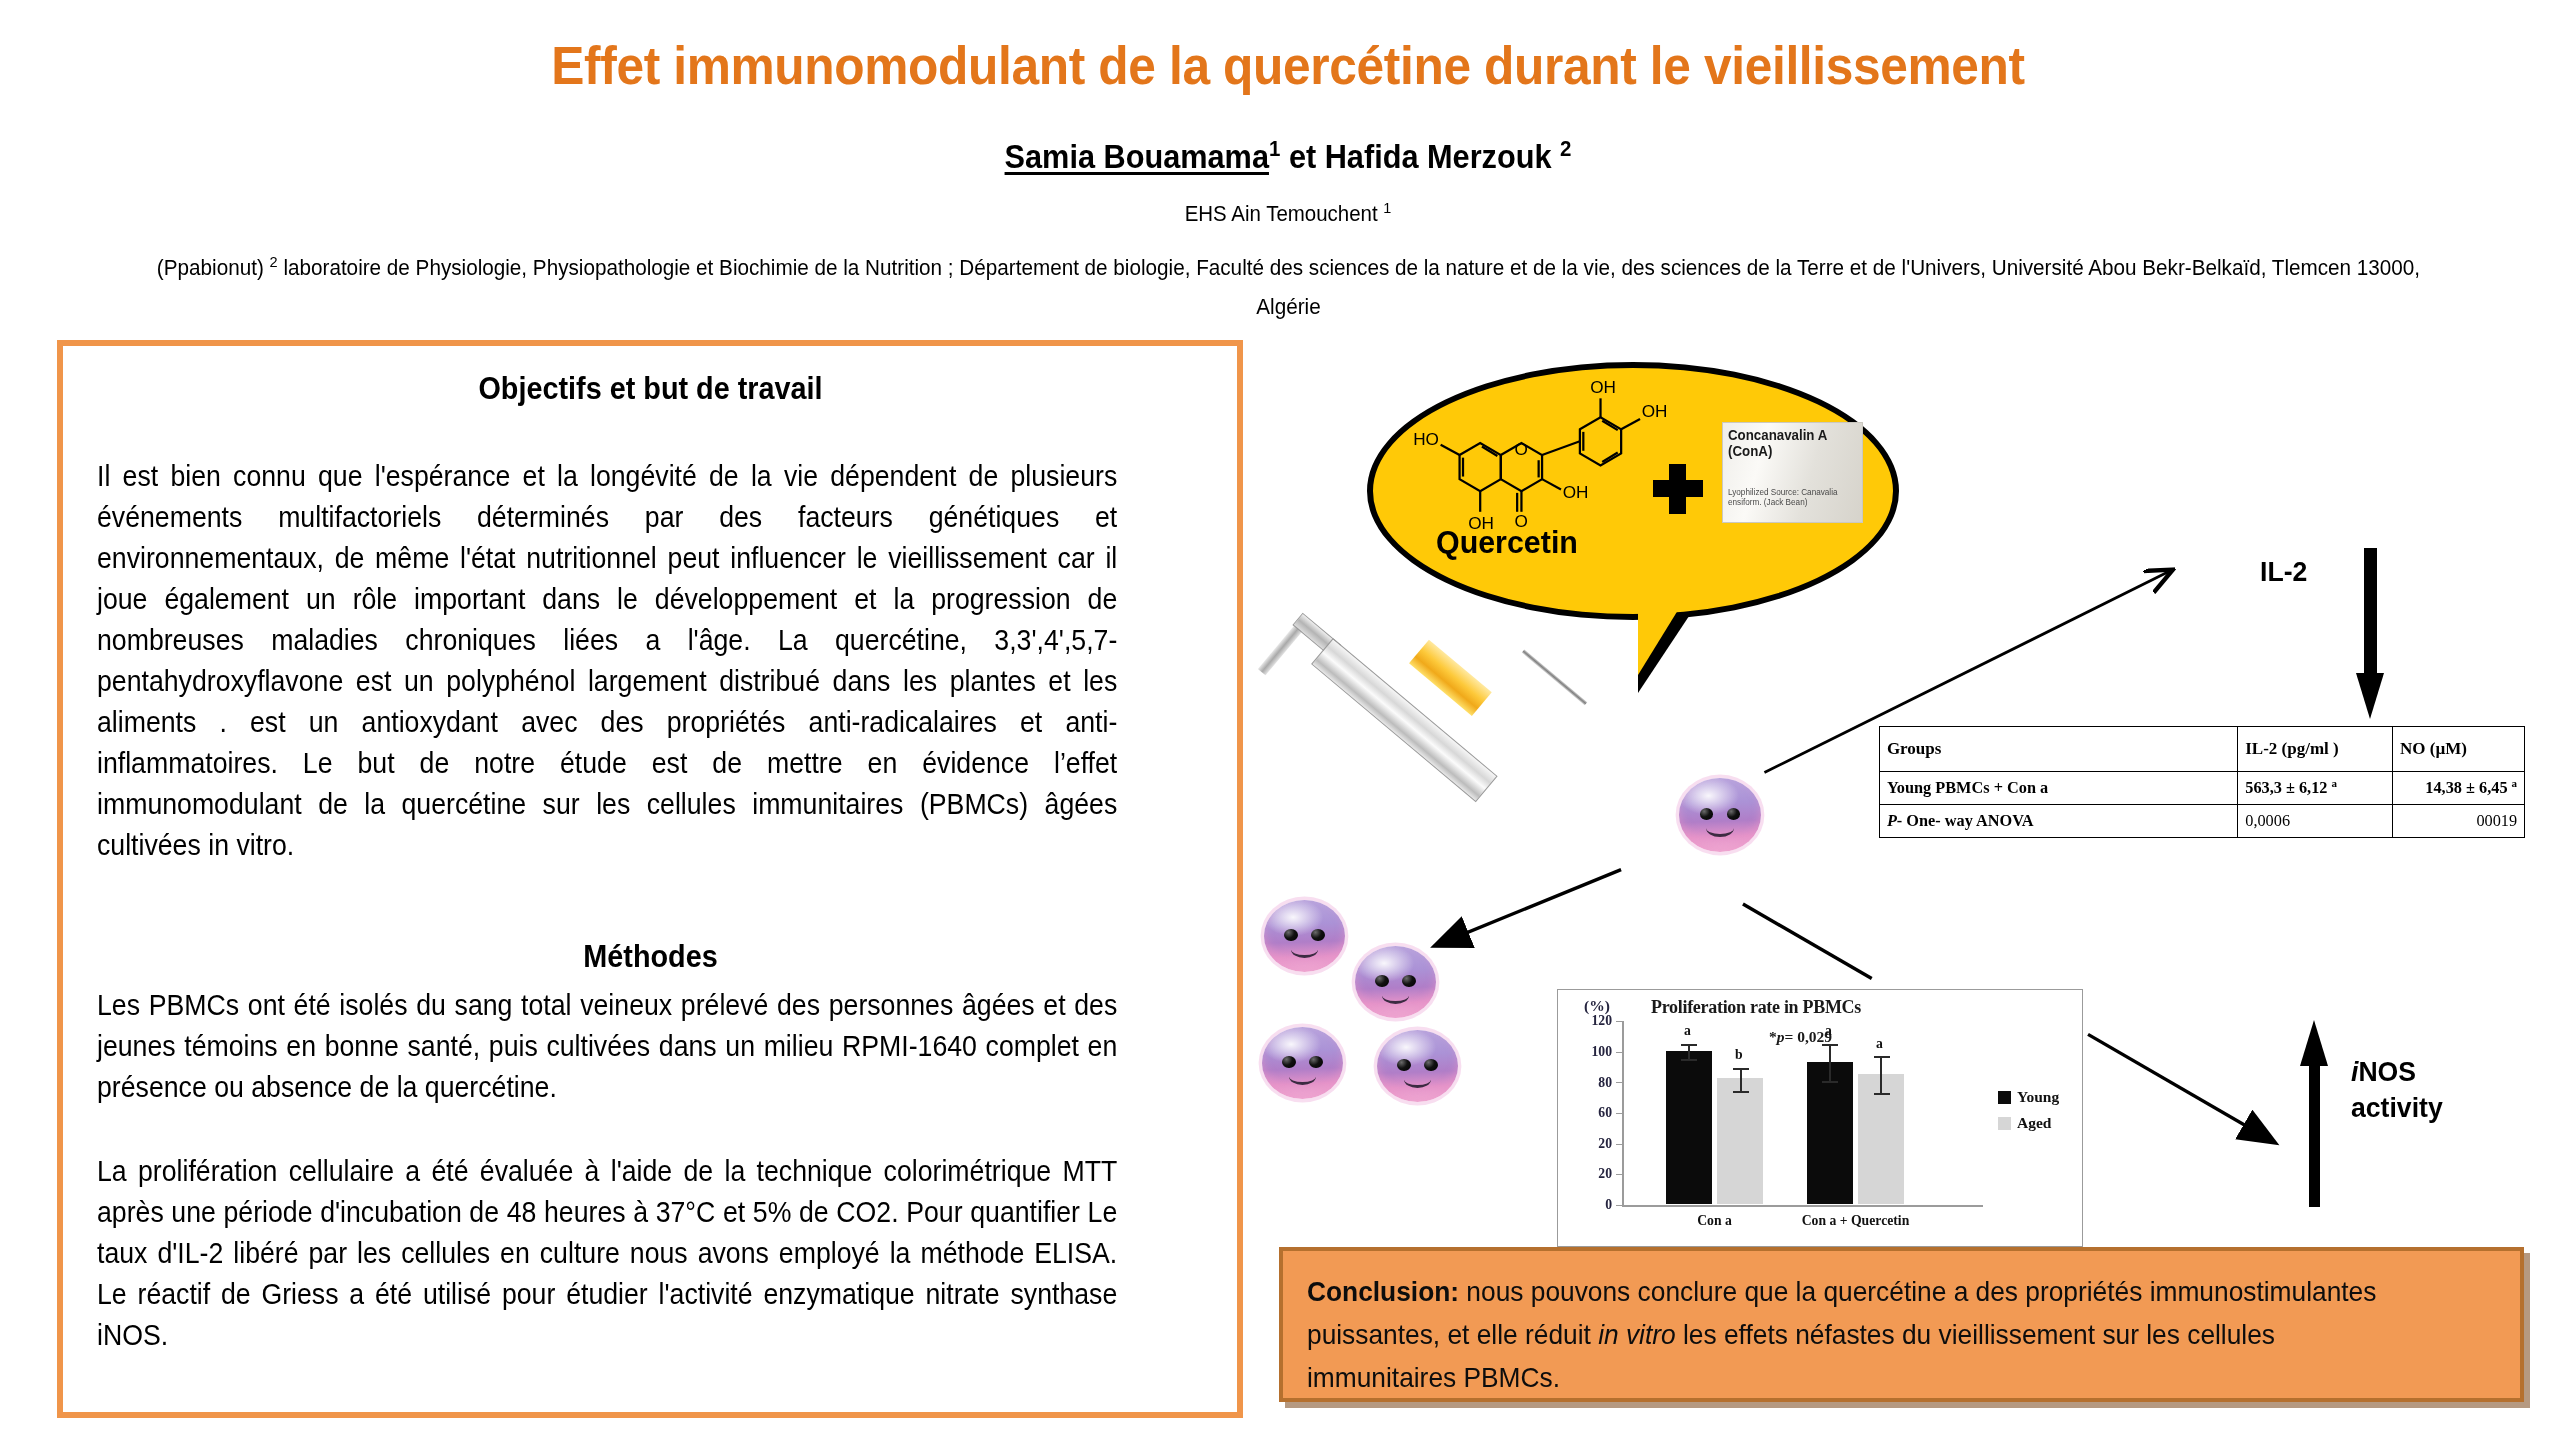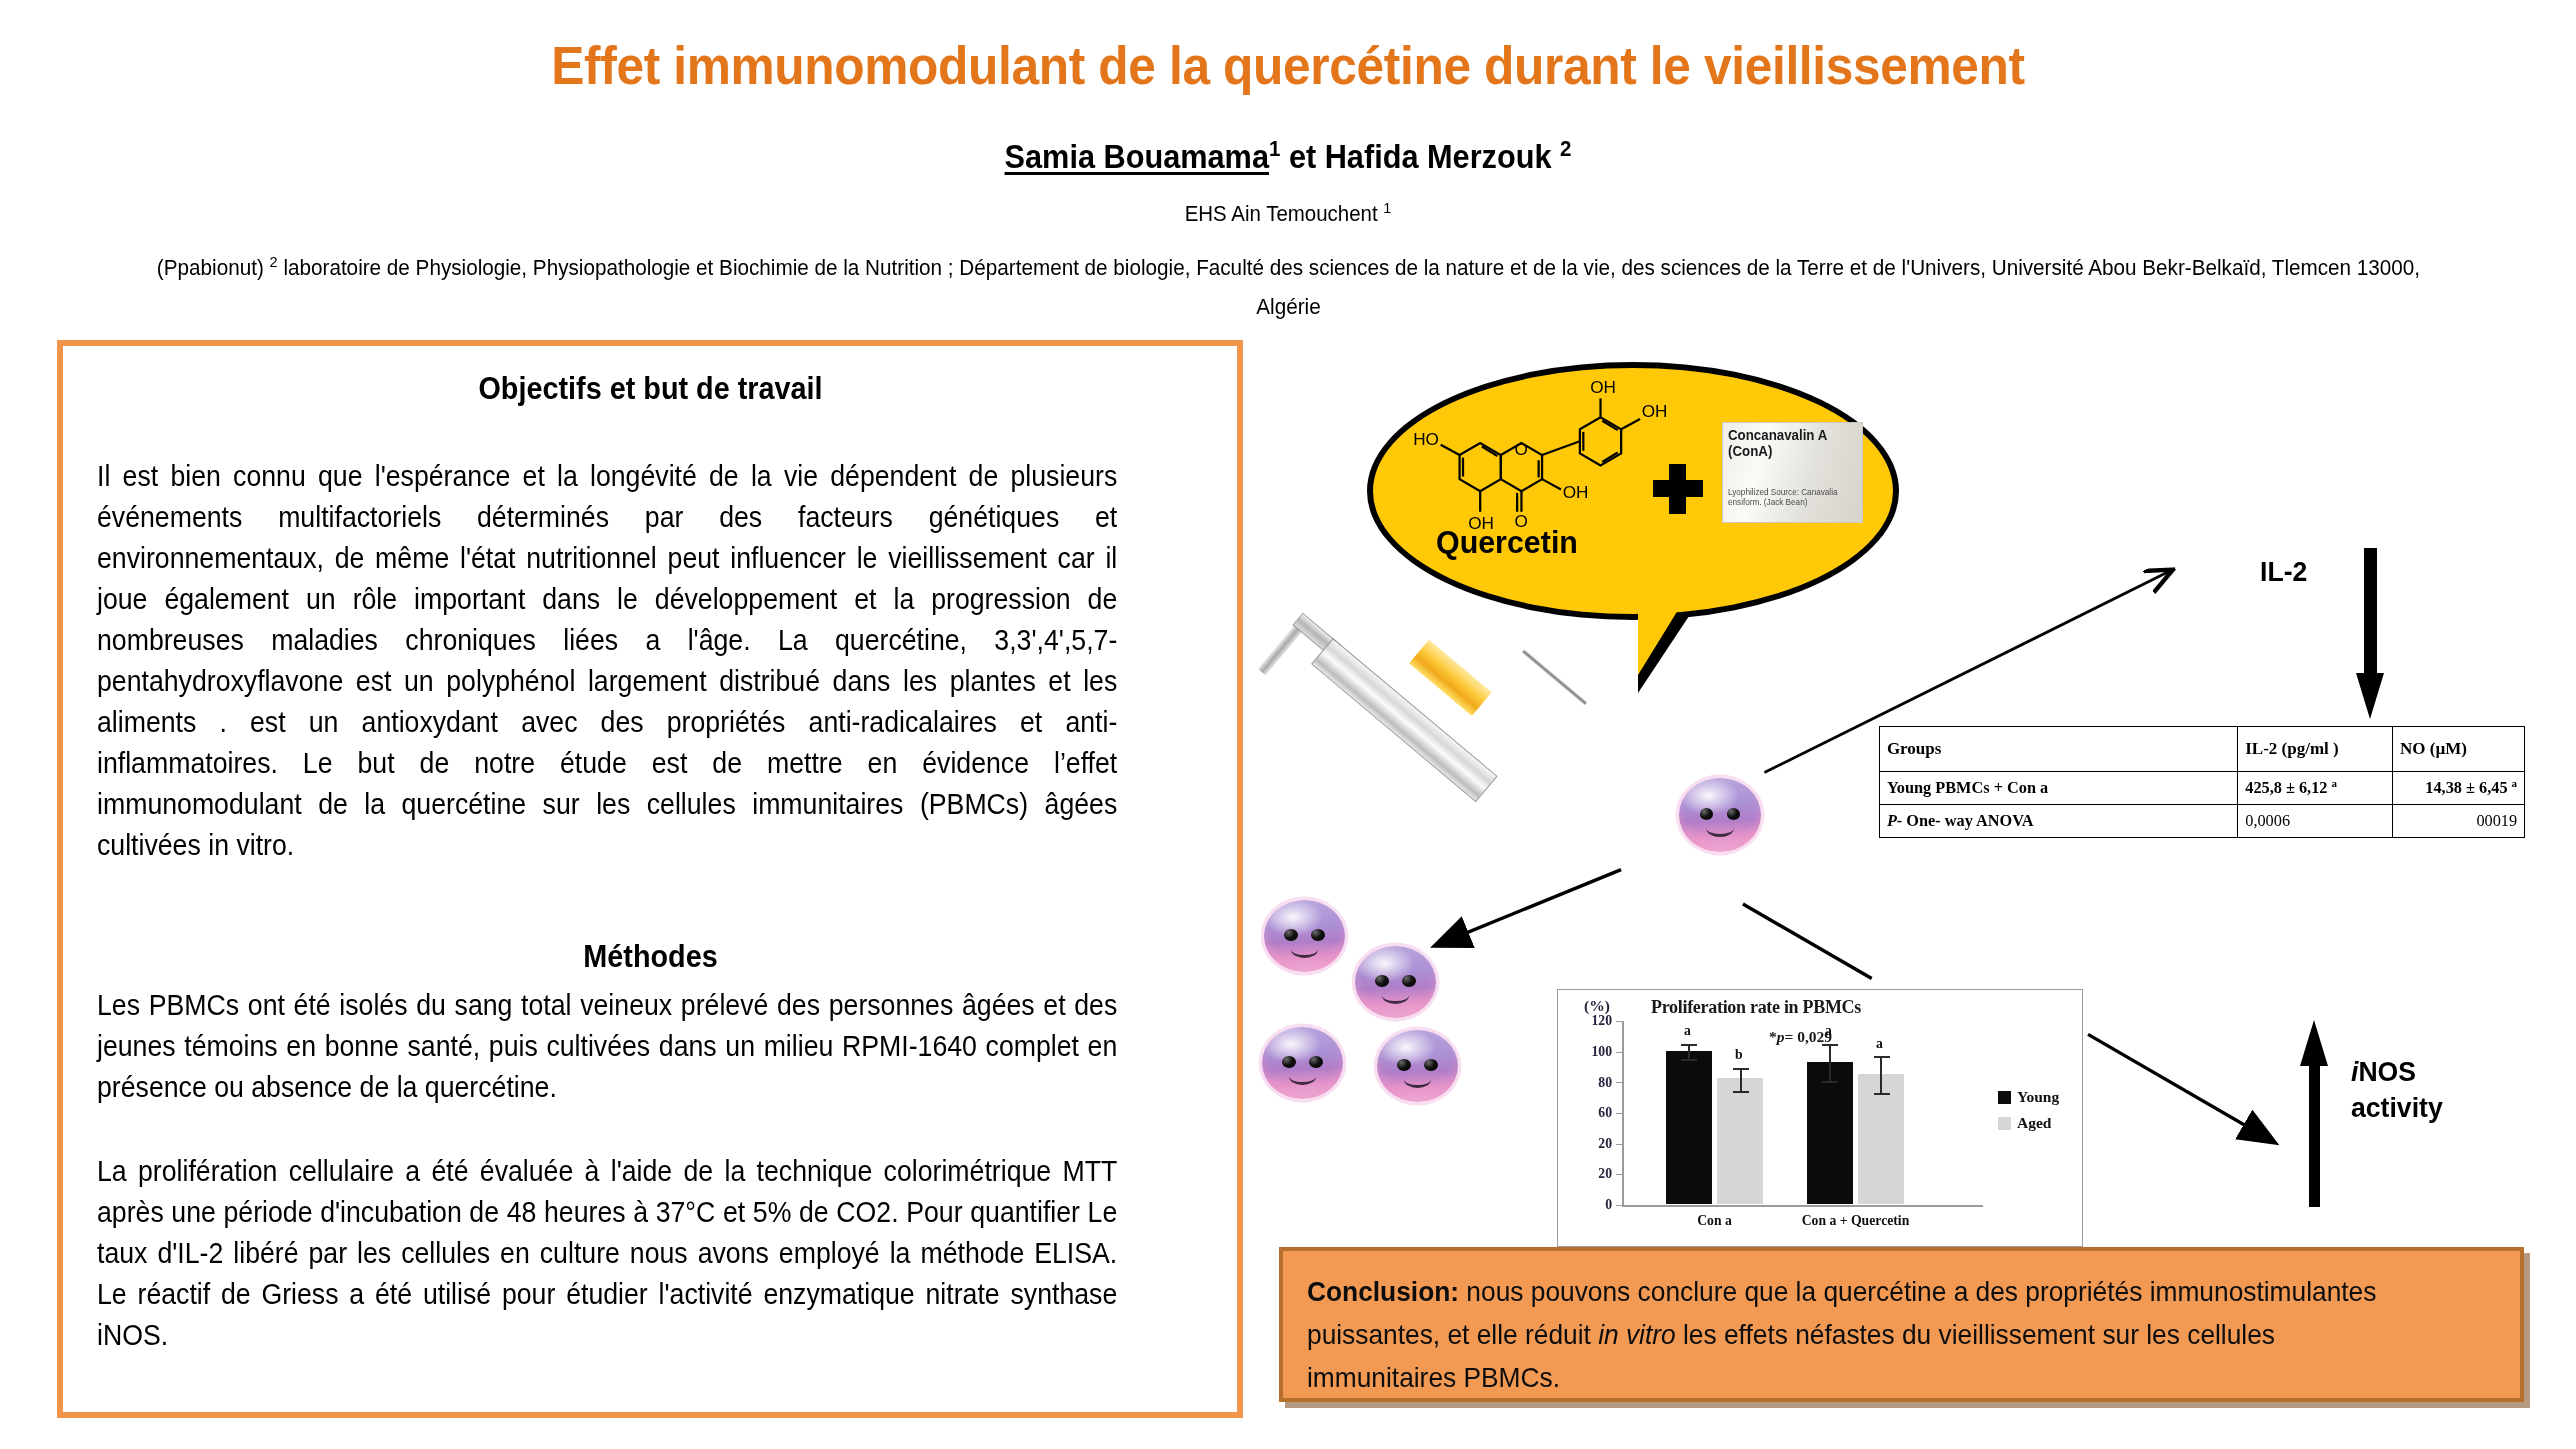--- a/index.html
+++ b/index.html
@@ -387,21 +387,21 @@
   <thead>
     <tr>
       <th class="c-group">Groups</th>
       <th class="c-il2">IL-2   (pg/ml )</th>
       <th class="c-no">NO (µM)</th>
     </tr>
   </thead>
   <tbody>
     <tr>
       <td class="c-group">Young PBMCs  + Con a</td>
-      <td class="c-il2"><span>425,8  ±  6,12 </span><sup>a</sup></td>
+      <td class="c-il2"><span>563,3  ±  6,12 </span><sup>a</sup></td>
       <td class="c-no"><span>14,38 ±  6,45 </span><sup>a</sup></td>
     </tr>
     <tr class="anova">
       <td class="c-group"><span class="pit">P</span><span>-  One- way ANOVA</span></td>
       <td class="c-il2">0,0006</td>
       <td class="c-no">00019</td>
     </tr>
   </tbody>
 </table>
 

